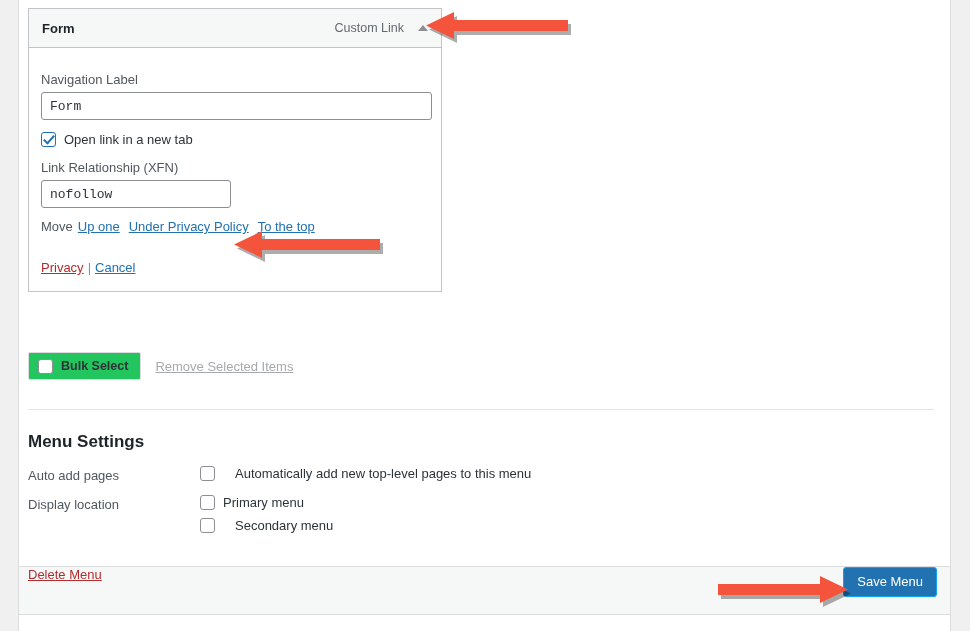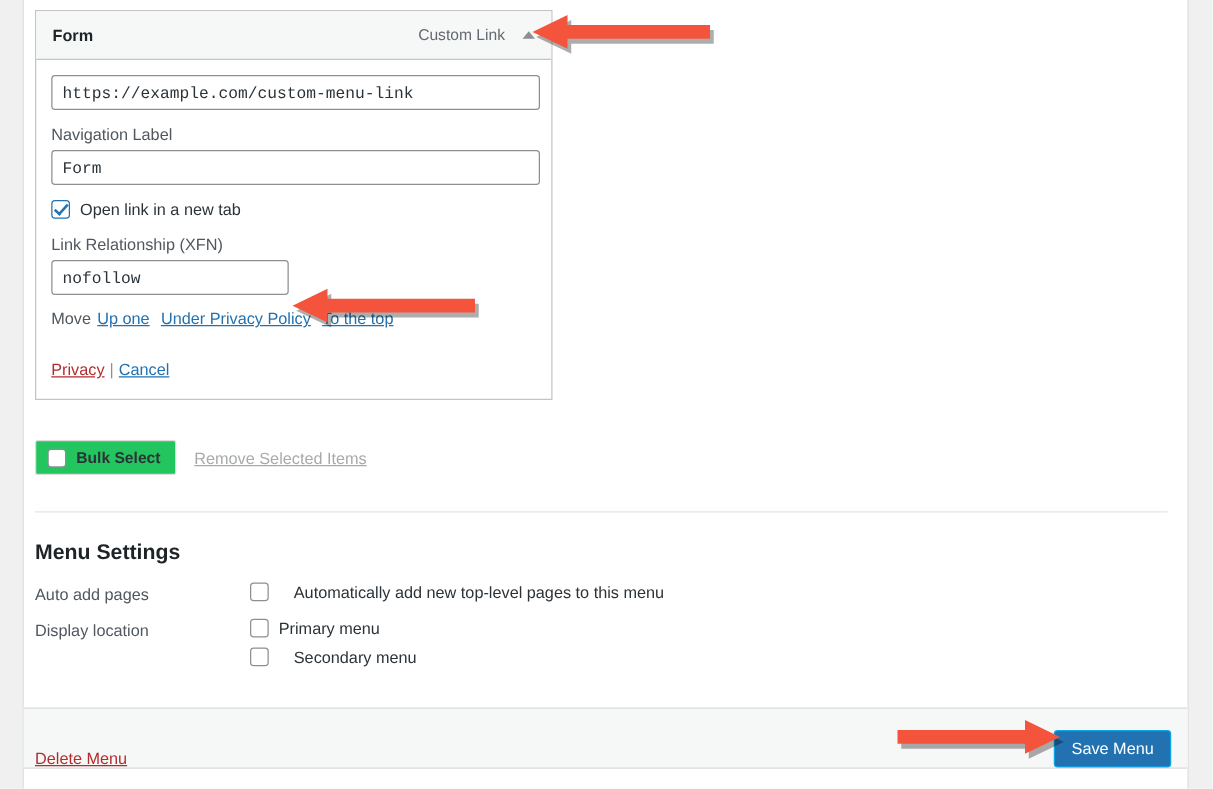--- a/index.html
+++ b/index.html
@@ -249,21 +249,21 @@
   #bottom-bar {
     position: absolute;
     left: 0;
     top: 566px;
     right: 0;
     height: 49px;
     background: #f6f7f7;
     border-top: 1px solid #dcdcde;
     border-bottom: 1px solid #dcdcde;
     display: flex;
-    align-items: flex-end;
+    align-items: flex-start;
     padding: 0 13px 0 9px;
     box-sizing: border-box;
   }
   #delete-menu {
     font-size: 13px;
     color: #b32d2e;
     text-decoration: underline;
     cursor: pointer;
   }
   #save-menu-button {
@@ -298,21 +298,20 @@
       <span id="menu-item-title">Form</span>
       <span id="menu-item-type">Custom Link</span>
       <span class="collapse-toggle">
         <span class="caret-up"></span>
       </span>
     </div>
 
     <div id="menu-item-body">
 
       <div class="field-block">
-        <input class="text-input input-wide" type="text" value="https://example.com/custom-menu-link" style="">
       </div>
 
       <div class="field-block">
         <label class="field-label">Navigation Label</label>
         <input class="text-input input-wide" type="text" value="Form" style="">
       </div>
 
       <div class="cb-row">
         <span class="cb checked"></span>
         <span class="cb-label">Open link in a new tab</span>

